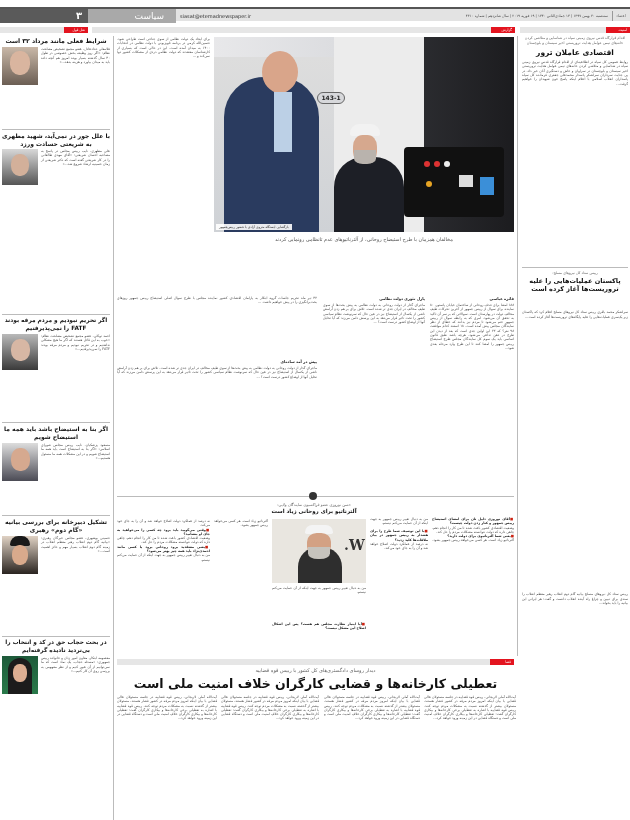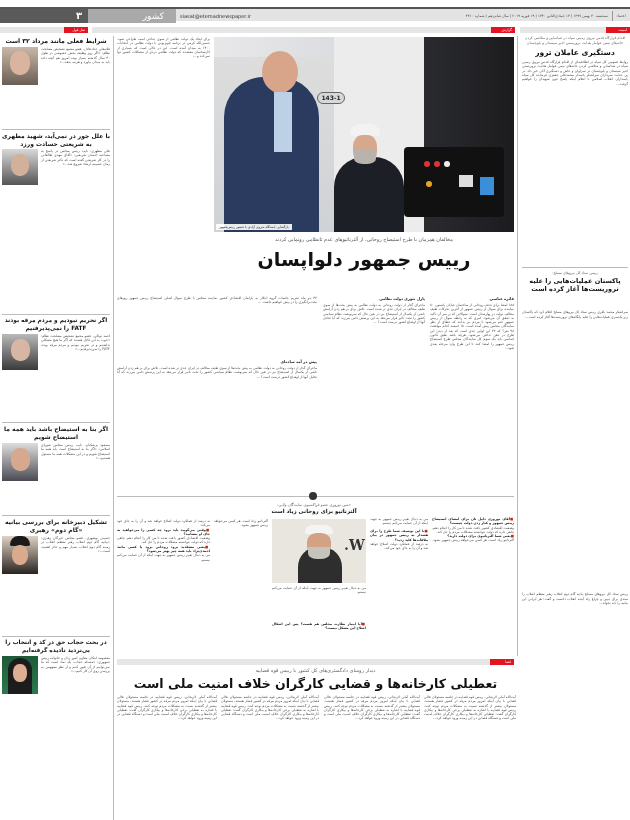--- a/index.html
+++ b/index.html
@@ -23,42 +23,42 @@
 .sub{color:#666;text-align:center}
 .photo{position:absolute;background:#888;overflow:hidden}
 .q{color:#c21;font-weight:bold}
 .bold{font-weight:bold;color:#222}
 </style>
 </head>
 <body>
 
 <div class="mast">
   <div class="pgno">۳</div>
-  <div class="sec">کشور</div>
+  <div class="sec">سیاست</div>
   <div class="email">siasat@etemadnewspaper.ir</div>
   <div class="date">سه‌شنبه ۳۰ بهمن ۱۳۹۷ | ۱۴ جمادی‌الثانی ۱۴۴۰ | ۱۹ فوریه ۲۰۱۹ | سال شانزدهم | شماره ۴۳۱۰</div>
   <div class="logo">اعتماد</div>
 </div>
 
 <div class="colbar" style="left:520px;width:110px">
   <div class="tag">امنیت</div>
 </div>
 <div class="colbar" style="left:92px;width:423px">
   <div class="tag">گزارش</div>
 </div>
 <div class="colbar" style="left:0;width:88px">
   <div class="tag">نقل قول</div>
 </div>
 
 <div class="vline" style="left:517px;top:36px;height:620px"></div>
 <div class="vline" style="left:113px;top:36px;height:784px"></div>
 
 <div class="abs" style="left:522px;top:36px;width:106px">
   <div class="txt sub" style="font-size:3.6px;line-height:4.6px">اقدام قرارگاه قدس نیروی زمینی سپاه در شناسایی و متلاشی کردن خانه‌های تیمی عوامل هدایت تروریستی اخیر سیستان و بلوچستان</div>
-  <div class="h" style="font-size:7.5px;margin:3px 0 3px">دستگیری عاملان ترور</div>
+  <div class="h" style="font-size:7.5px;margin:3px 0 3px">اقتصادی عاملان ترور</div>
   <div class="txt" style="height:204px">روابط عمومی کل سپاه در اطلاعیه‌ای از اقدام قرارگاه قدس نیروی زمینی سپاه در شناسایی و متلاشی کردن خانه‌های تیمی عوامل هدایت تروریستی اخیر سیستان و بلوچستان در سراوان و خاش و دستگیری آنان خبر داد. در پی جنایت سرداران سرلشکر پاسدار محمدعلی جعفری فرمانده کل سپاه پاسداران انقلاب اسلامی با اعلام اینکه پاسخ خون شهیدان را خواهیم گرفت...</div>
   <div class="hline" style="position:relative;width:100%;margin:3px 0"></div>
   <div class="txt sub" style="font-size:3.6px">رییس ستاد کل نیروهای مسلح:</div>
   <div class="h" style="font-size:6.5px;line-height:8px;margin:2px 0 17px">پاکستان عملیات‌هایی را علیه تروریست‌ها آغاز کرده است</div>
   <div class="txt" style="height:280px">سرلشکر محمد باقری رییس ستاد کل نیروهای مسلح اعلام کرد که پاکستان زیر یک‌سری عملیات‌هایی را علیه پایگاه‌های تروریست‌ها آغاز کرده است...</div>
   <div class="txt" style="height:80px;margin-top:2px">رییس ستاد کل نیروهای مسلح بیانیه گام دوم انقلاب رهبر معظم انقلاب را سندی برای تبیین و چراغ راه آینده انقلاب دانست و گفت: هر ایرانی این بیانیه را باید بخواند...</div>
 </div>
 
 <div class="photo" style="left:214px;top:37px;width:300px;height:195px;background:linear-gradient(90deg,#e8e8ea 0%,#dcdde0 40%,#2e2f33 62%,#1c1c1f 100%)">
   <div class="abs" style="left:120px;top:0;width:90px;height:195px;background:#ececec"></div>
@@ -79,21 +79,20 @@
     <div class="abs" style="left:22px;top:34px;width:6px;height:6px;border-radius:50%;background:#e7a424"></div>
   </div>
   <div class="abs" style="left:103px;top:55px;width:28px;height:12px;border-radius:7px;background:#d7d8db;border:1px solid #666;font-size:6px;font-weight:bold;text-align:center;line-height:10px;color:#222;direction:ltr">143-1</div>
   <div class="abs" style="left:2px;bottom:2px;background:rgba(255,255,255,.9);font-size:3.2px;padding:1px 3px;color:#222">بازگشایی ایستگاه متروی آزادی با حضور رییس‌جمهور</div>
 </div>
 
 <div class="abs txt" style="left:117px;top:37px;width:93px;height:258px">برای ایجاد یک دولت نظامی از سوی جناحی است طراحی شود. حسین‌الله کرمی در برنامه تلویزیونی با دولت نظامی در انتخابات ۱۴۰۰ به میدان آمده است. این در حالی است که بسیاری از کارشناسان معتقدند که دولت نظامی دردی از مشکلات کشور دوا نمی‌کند و ...</div>
 
 <div class="abs sub" style="left:214px;top:236px;width:300px;font-size:5px;color:#555">مخالفان همزمان با طرح استیضاح روحانی، از آلترناتیوهای عدم تانظامی رونمایی کردند</div>
 <div class="abs h" style="left:214px;top:248px;width:300px;font-size:19px;line-height:22px;font-weight:900">
-  <div>رییس جمهور دلواپسان</div>
 </div>
 
 <div class="abs" style="left:430px;top:296px;width:84px">
   <div class="bold" style="font-size:3.8px;margin-bottom:2px">فائزه عباسی</div>
   <div class="txt" style="height:190px">۱۸۸ امضا برای حذف روحانی از ساختمان خیابان پاستور. ۸۰ نماینده برای سوال از رییس جمهور از آخرین تحرکات طیف مخالف دولت در پهارستان است. سوالاتی که بر سر آن تاکید به تحقق آن می‌شود. امری که به رابطه سوال از رییس جمهور ختم می‌شود تا مردم نیز بدانند که خطای از نظر نمایندگان مجلس پیش آمده است. ۱۸ اسفند کدام موافقت ۹۸ نفر؟ که ۲۲ این اولین جدی است که بعد از دیدن این طرح در ذهن تداعی می‌شود. هرچه باشد طبق قانون اساسی باید یک سوم کل نمایندگان مجلس طرح استیضاح رییس جمهور را امضا کنند تا این طرح وارد مرحله بعدی شود...</div>
 </div>
 <div class="abs" style="left:323px;top:296px;width:102px">
   <div class="bold" style="font-size:3.8px;margin-bottom:2px">پازل تئوری دولت نظامی</div>
   <div class="txt" style="height:190px">ماجرای گذار از دولت روحانی به دولت نظامی به پیش بحث‌ها از سوی طیف مخالف در ایران جدی تر شده است. تلاش برای بر هم زدن آرامش ناشی از یکسال از استیضاح نیز در عین حال که سرنوشت نظام سیاسی کشور را تحت تاثیر قرار می‌دهد به این پرسش دامن می‌زند که آیا تحلیل آنها از اوضاع کشور درست است؟ ...</div>
 </div>

